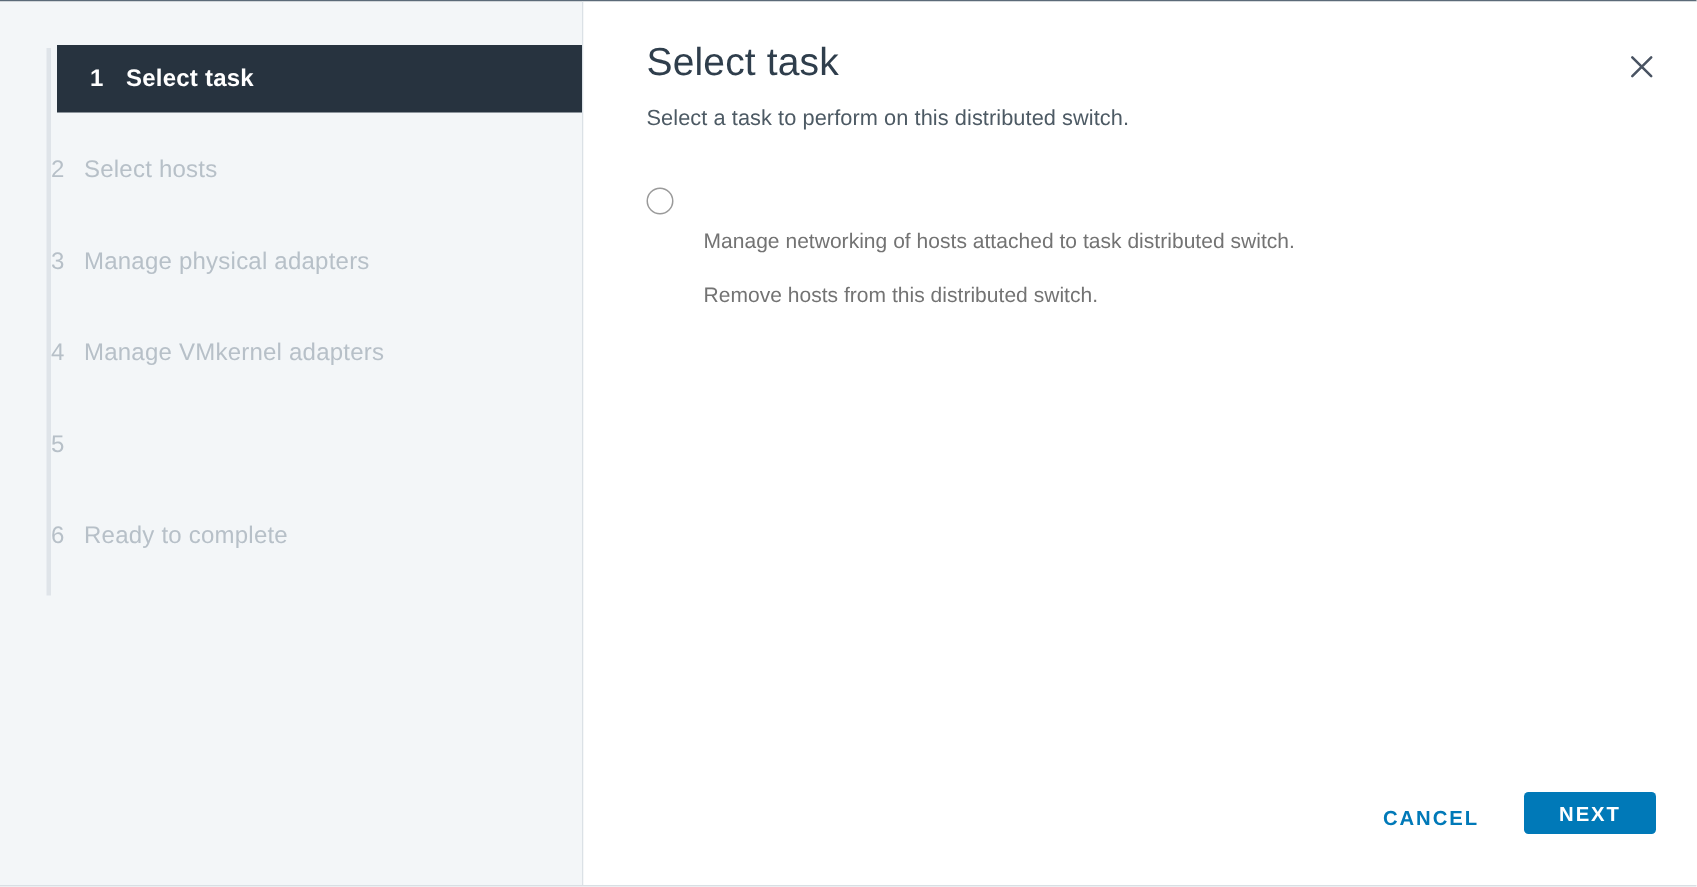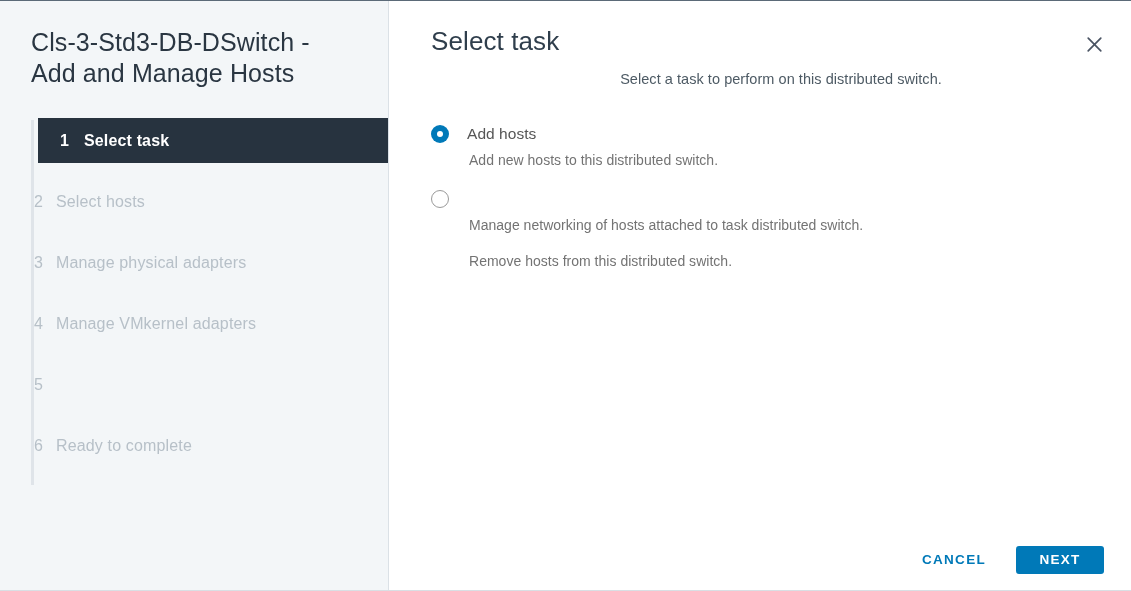--- a/index.html
+++ b/index.html
@@ -127,21 +127,20 @@
     color: #2f3e4c;
     letter-spacing: 0.1px;
   }
 
   .panel-sub {
     margin: 0;
     padding: 14px 0 0 42px;
     font-size: 14.5px;
     color: #4d5a64;
     letter-spacing: 0.05px;
-    text-align: center;
   }
 
   .options {
     padding: 36px 0 0 42px;
   }
 
   .option {
     position: relative;
     margin-bottom: 20px;
     cursor: pointer;
@@ -187,23 +186,22 @@
     margin: 7px 0 0 38px;
     font-size: 14px;
     color: #737373;
     letter-spacing: 0.02px;
   }
 
   
   .footer {
     position: absolute;
     right: 27px;
-    bottom: 13px;
-    display: flex;
-    align-items: center;
+    bottom: 27px;
+    display: flex;
   }
   .btn-cancel {
     background: transparent;
     border: none;
     color: #0079b8;
     font-family: "Liberation Sans", sans-serif;
     font-size: 13.5px;
     font-weight: 600;
     letter-spacing: 1.3px;
     padding: 10px 14px;
@@ -224,22 +222,20 @@
     min-width: 88px;
     cursor: pointer;
   }
 </style>
 </head>
 <body>
 
 <div class="wizard">
 
   <aside class="sidebar">
-    <h1 class="wizard-title">Cls-3-Std3-DB-DSwitch -
-Add and Manage Hosts</h1>
 
     <ul class="steps">
       <li class="step active">
         <span class="num">1</span>
         <span class="step-label">Select task</span>
       </li>
       <li class="step">
         <span class="num">2</span>
         <span class="step-label">Select hosts</span>
       </li>
@@ -268,27 +264,20 @@
         <path d="M2.2 2.2 L14.8 14.8 M14.8 2.2 L2.2 14.8" stroke="#4a5463" stroke-width="1.7" stroke-linecap="round" fill="none"></path>
       </svg>
     </div>
 
     <h2 class="panel-title">Select task</h2>
 
     <p class="panel-sub">Select a task to perform on this distributed switch.</p>
 
     <div class="options">
 
-      <div class="option">
-        <div class="option-row">
-          <span class="radio checked"></span>
-          <span class="option-label">Add hosts</span>
-        </div>
-        <div class="option-desc">Add new hosts to this distributed switch.</div>
-      </div>
 
       <div class="option">
         <div class="option-row">
           <span class="radio"></span>
         </div>
         <div class="option-desc">Manage networking of hosts attached to task distributed switch.</div>
       </div>
 
       <div class="option">
         <div class="option-desc">Remove hosts from this distributed switch.</div>

